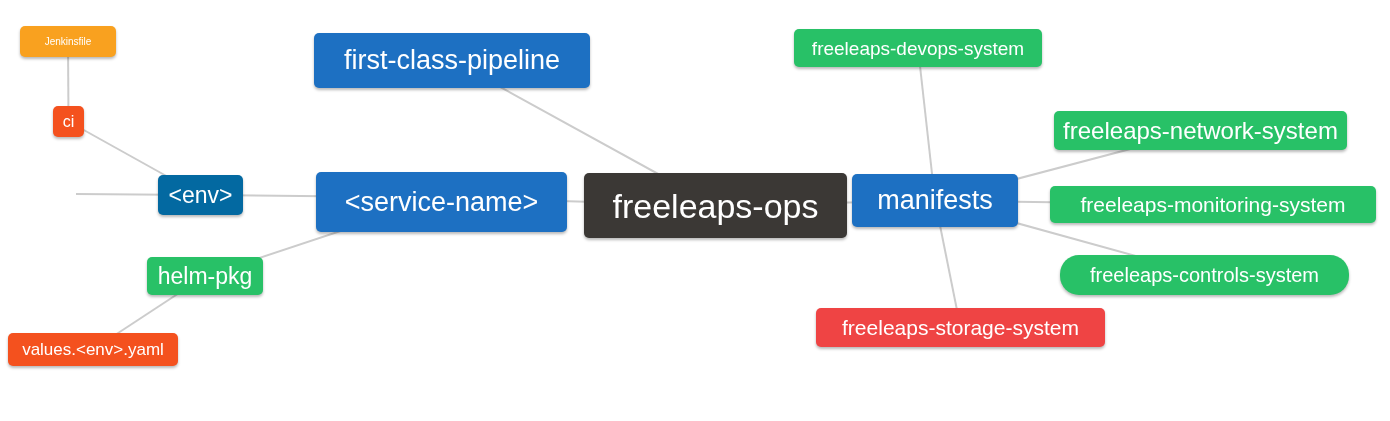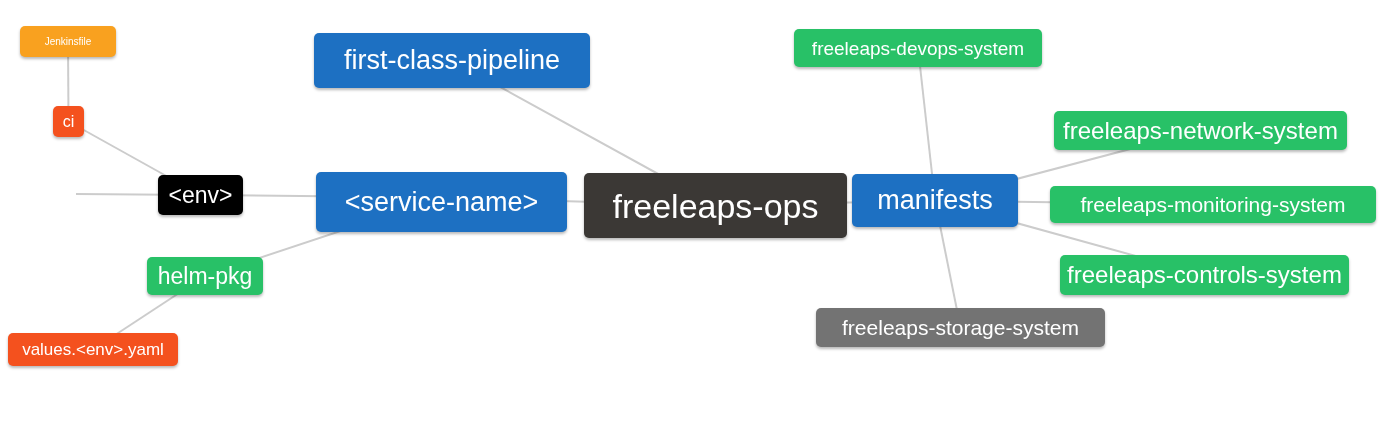--- a/index.html
+++ b/index.html
@@ -55,25 +55,25 @@
       <line x1="715.5" y1="205.5" x2="935" y2="200.5" stroke="#cccccc" stroke-width="2"></line>
       <line x1="935" y1="200.5" x2="918" y2="48" stroke="#cccccc" stroke-width="2"></line>
       <line x1="935" y1="200.5" x2="1200.5" y2="130.5" stroke="#cccccc" stroke-width="2"></line>
       <line x1="935" y1="200.5" x2="1213" y2="204.5" stroke="#cccccc" stroke-width="2"></line>
       <line x1="935" y1="200.5" x2="1204.5" y2="275" stroke="#cccccc" stroke-width="2"></line>
       <line x1="935" y1="200.5" x2="960.5" y2="327.5" stroke="#cccccc" stroke-width="2"></line>
     </svg>
 
 <div class="node" style="left: 20px; top: 26px; width: 96px; height: 31px; background: rgb(249, 161, 31); font-size: 10px;">Jenkinsfile</div>
     <div class="node" style="left: 53px; top: 106px; width: 31px; height: 31px; background: rgb(244, 81, 30); font-size: 16px;">ci</div>
-    <div class="node" style="left: 158px; top: 175px; width: 85px; height: 40px; background: #000000; font-size: 23px;">&lt;env&gt;</div>
+    <div class="node" style="left: 158px; top: 175px; width: 85px; height: 40px; background: #0369a1; font-size: 23px;">&lt;env&gt;</div>
     <div class="node" style="left: 147px; top: 257px; width: 116px; height: 38px; background: rgb(40, 193, 103); font-size: 23px;">helm-pkg</div>
     <div class="node" style="left: 8px; top: 333px; width: 170px; height: 33px; background: rgb(244, 81, 30); font-size: 17px;">values.&lt;env&gt;.yaml</div>
     <div class="node" style="left: 314px; top: 33px; width: 276px; height: 55px; background: rgb(29, 112, 194); font-size: 27px;">first-class-pipeline</div>
     <div class="node" style="left: 316px; top: 172px; width: 251px; height: 60px; background: rgb(29, 112, 194); font-size: 27px;">&lt;service-name&gt;</div>
     <div class="node" style="left: 584px; top: 173px; width: 263px; height: 65px; background: rgb(59, 56, 53); font-size: 34px;">freeleaps-ops</div>
     <div class="node" style="left: 852px; top: 174px; width: 166px; height: 53px; background: rgb(29, 112, 194); font-size: 27px;">manifests</div>
     <div class="node" style="left: 794px; top: 29px; width: 248px; height: 38px; background: rgb(40, 193, 103); font-size: 19px;">freeleaps-devops-system</div>
     <div class="node" style="left: 1054px; top: 111px; width: 293px; height: 39px; background: rgb(40, 193, 103); font-size: 24px;">freeleaps-network-system</div>
     <div class="node" style="left: 1050px; top: 186px; width: 326px; height: 37px; background: rgb(40, 193, 103); font-size: 21px;">freeleaps-monitoring-system</div>
-    <div class="node" style="left: 1060px; top: 255px; width: 289px; height: 40px; background: rgb(40, 193, 103); font-size: 24px;">freeleaps-controls-system</div>
-    <div class="node" style="left: 816px; top: 308px; width: 289px; height: 39px; background: #737373; font-size: 21px;">freeleaps-storage-system</div>
+    <div class="node" style="left: 1060px; top: 255px; width: 289px; height: 40px; background: rgb(40, 193, 103); font-size: 20px; border-radius: 19px;">freeleaps-controls-system</div>
+    <div class="node" style="left: 816px; top: 308px; width: 289px; height: 39px; background: #ef4444; font-size: 21px;">freeleaps-storage-system</div>
   </div>
 
 </body></html>

